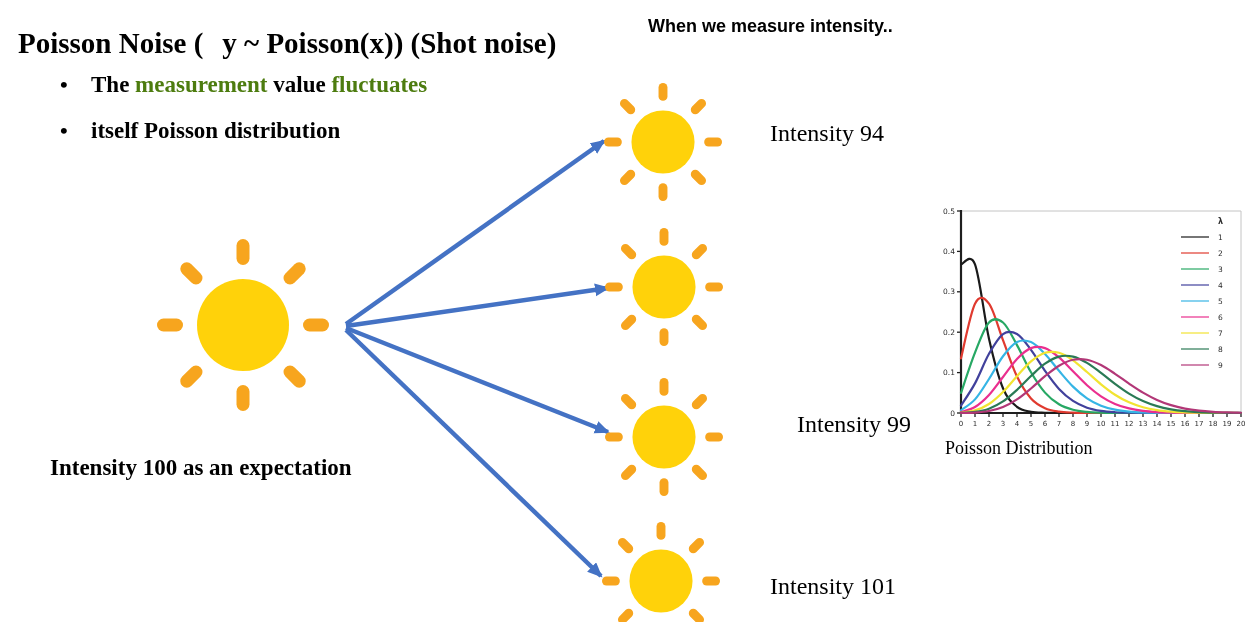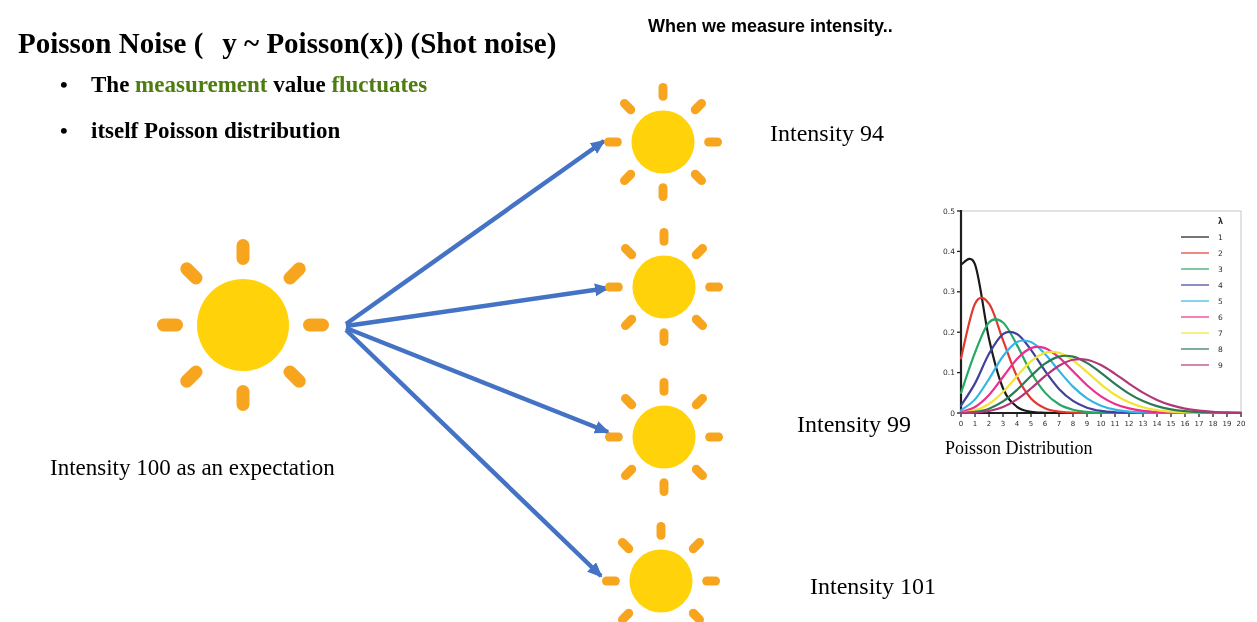--- a/index.html
+++ b/index.html
@@ -27,29 +27,29 @@
     position:absolute;left:10px;top:0;font-size:22px;
   }
   .red{color:#4d7c0f;}
   
   .sun{position:absolute;}
   .sun svg{display:block;width:100%;height:100%;}
   
   .arrows-overlay{position:absolute;left:0;top:0;width:1257px;height:622px;pointer-events:none;}
   
   .src-label{
-    position:absolute;left:50px;top:444px;font-size:23px;font-weight:normal;line-height:47px;
+    position:absolute;left:50px;top:444px;font-size:23px;font-weight:bold;line-height:47px;
   }
   .measure-label{
     position:absolute;font-size:24px;font-weight:normal;white-space:nowrap;
   }
   .ml-1{left:770px;top:120px;}
   .ml-2{left:770px;top:268px;}
   .ml-3{left:770px;top:411px;margin-left:27px;}
-  .ml-4{left:810px;top:573px;}
+  .ml-4{left:770px;top:573px;}
   
   .chart-wrap{position:absolute;left:941px;top:194px;width:316px;height:240px;}
   .chart-caption{
     position:absolute;left:945px;top:438px;width:312px;text-align:left;
     font-size:18px;font-weight:normal;
   }
   .chart-svg text{font-family:"DejaVu Sans", sans-serif;fill:#2b2b2b;}
 </style>
 </head>
 <body>

